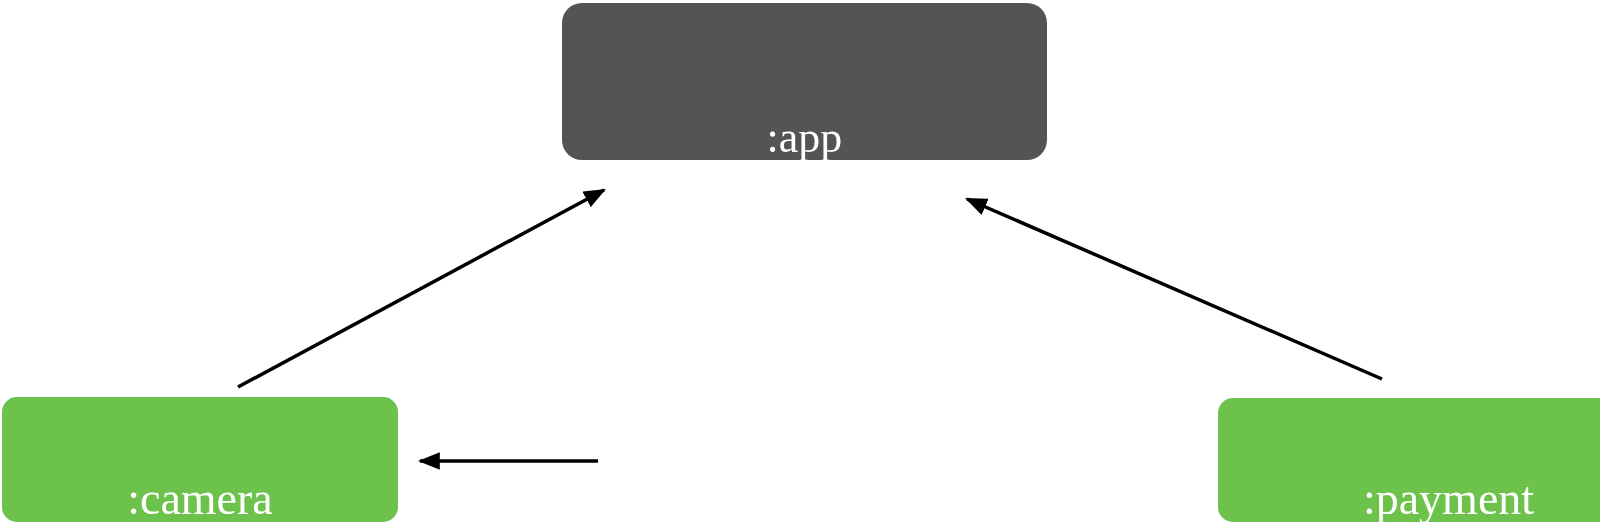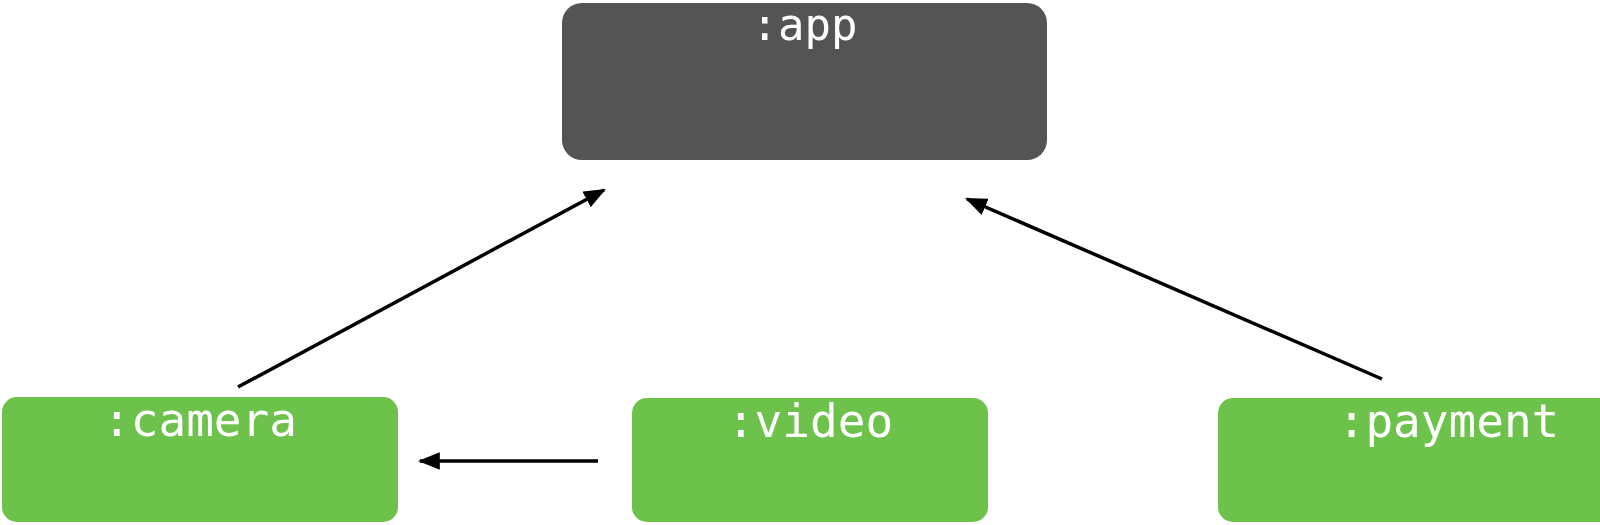--- a/index.html
+++ b/index.html
@@ -27,26 +27,27 @@
     stroke-width: 3.5;
     stroke-linecap: butt;
   }
   #arrowhead path {
     fill: var(--arrow, #000000);
     stroke: none;
   }
   .node {
     position: absolute;
     display: flex;
-    align-items: flex-start;
+    align-items: flex-end;
     justify-content: center;
     color: var(--node-text, #ffffff);
     font-size: 46px;
     line-height: 1;
     white-space: nowrap;
+    font-family: Liberation Serif, serif;
   }
   .node-app {
     left: 562px;
     top: 3px;
     width: 485px;
     height: 157px;
     background: var(--app-node-bg, #545454);
     border-radius: 20px;
     font-size: 44px;
   }
@@ -91,21 +92,18 @@
   </svg>
 
   <div class="node node-app">
     <span class="node-label">:app</span>
   </div>
 
   <div class="node node-feature node-camera">
     <span class="node-label">:camera</span>
   </div>
 
-  <div class="node node-feature node-video">
-    <span class="node-label">:video</span>
-  </div>
 
   <div class="node node-feature node-payment">
     <span class="node-label">:payment</span>
   </div>
 
 </div>
 
 </body></html>

